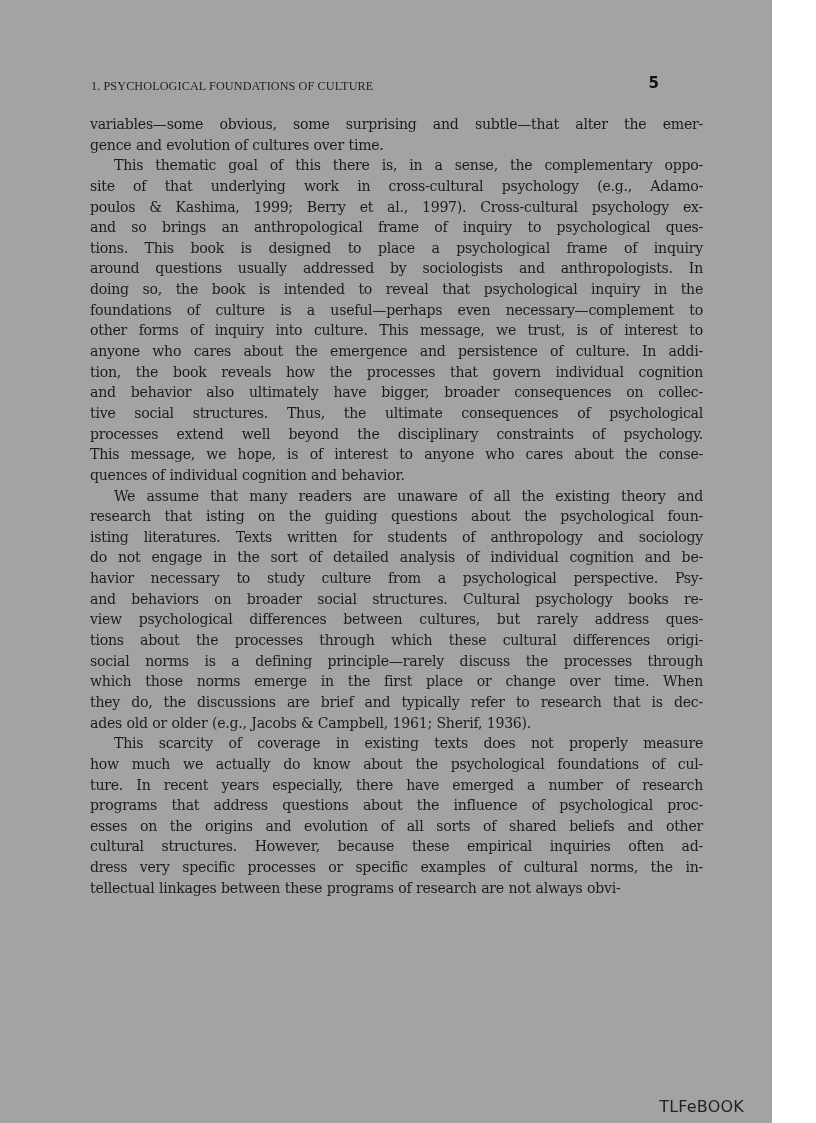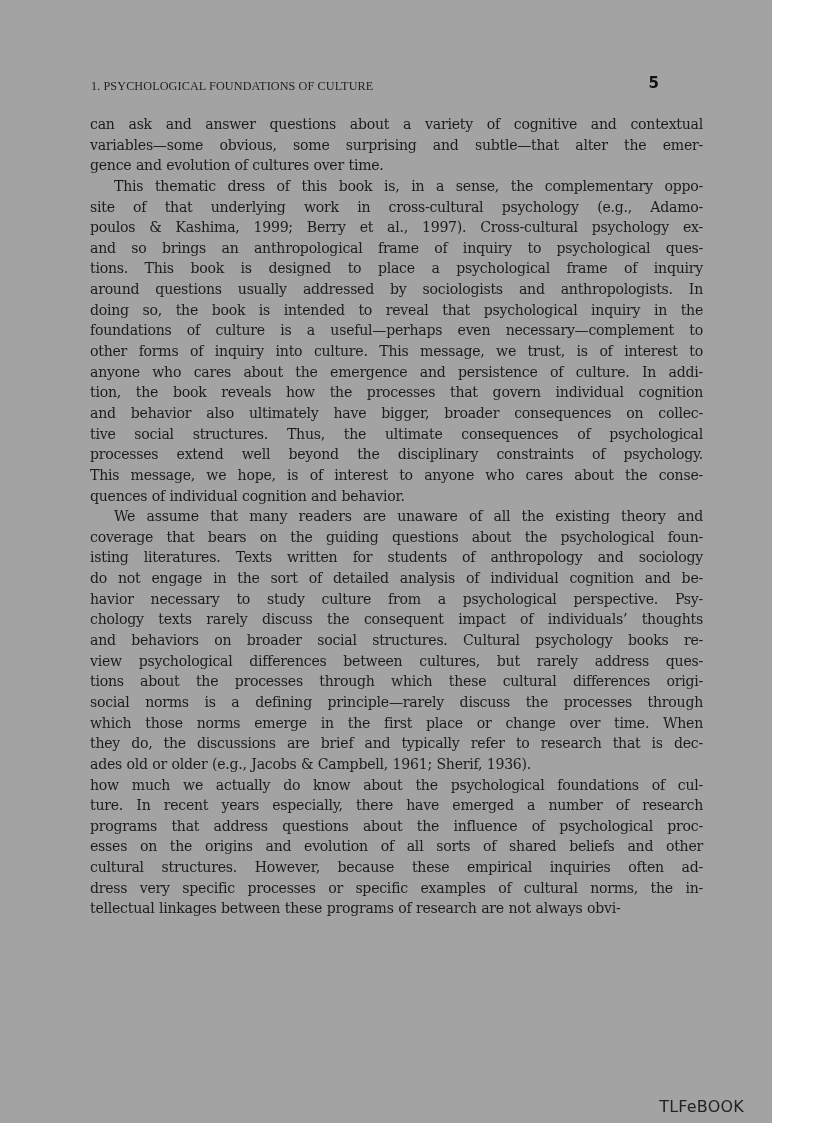--- a/index.html
+++ b/index.html
@@ -29,58 +29,57 @@
   }
 </style>
 </head>
 <body>
 
 <div class="page">
   <div class="running-head">1. PSYCHOLOGICAL FOUNDATIONS OF CULTURE</div>
   <div class="page-number">5</div>
   <div class="body-text" id="body-text">
       <div>
-        <span class="line">can ask and answer questions about a variety of cognitive and contextual</span>
         <span class="line">variables—some obvious, some surprising and subtle—that alter the emer-</span>
         <span class="line last">gence and evolution of cultures over time.</span>
       </div>
       <div>
-        <span class="line indent">This thematic dress of this book is, in a sense, the complementary oppo-</span>
+        <span class="line indent">This thematic goal of this there is, in a sense, the complementary oppo-</span>
         <span class="line">site of that underlying work in cross-cultural psychology (e.g., Adamo-</span>
         <span class="line">poulos &amp; Kashima, 1999; Berry et al., 1997). Cross-cultural psychology ex-</span>
         <span class="line">and so brings an anthropological frame of inquiry to psychological ques-</span>
         <span class="line">tions. This book is designed to place a psychological frame of inquiry</span>
         <span class="line">around questions usually addressed by sociologists and anthropologists. In</span>
         <span class="line">doing so, the book is intended to reveal that psychological inquiry in the</span>
         <span class="line">foundations of culture is a useful—perhaps even necessary—complement to</span>
         <span class="line">other forms of inquiry into culture. This message, we trust, is of interest to</span>
         <span class="line">anyone who cares about the emergence and persistence of culture. In addi-</span>
         <span class="line">tion, the book reveals how the processes that govern individual cognition</span>
         <span class="line">and behavior also ultimately have bigger, broader consequences on collec-</span>
         <span class="line">tive social structures. Thus, the ultimate consequences of psychological</span>
         <span class="line">processes extend well beyond the disciplinary constraints of psychology.</span>
         <span class="line">This message, we hope, is of interest to anyone who cares about the conse-</span>
         <span class="line last">quences of individual cognition and behavior.</span>
       </div>
       <div>
         <span class="line indent">We assume that many readers are unaware of all the existing theory and</span>
-        <span class="line">coverage that bears on the guiding questions about the psychological foun-</span>
+        <span class="line">research that isting on the guiding questions about the psychological foun-</span>
         <span class="line">isting literatures. Texts written for students of anthropology and sociology</span>
         <span class="line">do not engage in the sort of detailed analysis of individual cognition and be-</span>
         <span class="line">havior necessary to study culture from a psychological perspective. Psy-</span>
-        <span class="line">chology texts rarely discuss the consequent impact of individuals’ thoughts</span>
         <span class="line">and behaviors on broader social structures. Cultural psychology books re-</span>
         <span class="line">view psychological differences between cultures, but rarely address ques-</span>
         <span class="line">tions about the processes through which these cultural differences origi-</span>
         <span class="line">social norms is a defining principle—rarely discuss the processes through</span>
         <span class="line">which those norms emerge in the first place or change over time. When</span>
         <span class="line">they do, the discussions are brief and typically refer to research that is dec-</span>
         <span class="line last">ades old or older (e.g., Jacobs &amp; Campbell, 1961; Sherif, 1936).</span>
       </div>
       <div>
+        <span class="line indent">This scarcity of coverage in existing texts does not properly measure</span>
         <span class="line">how much we actually do know about the psychological foundations of cul-</span>
         <span class="line">ture. In recent years especially, there have emerged a number of research</span>
         <span class="line">programs that address questions about the influence of psychological proc-</span>
         <span class="line">esses on the origins and evolution of all sorts of shared beliefs and other</span>
         <span class="line">cultural structures. However, because these empirical inquiries often ad-</span>
         <span class="line">dress very specific processes or specific examples of cultural norms, the in-</span>
         <span class="line last">tellectual linkages between these programs of research are not always obvi-</span>
       </div>
     </div>
   <div class="footer-mark">TLFeBOOK</div>

